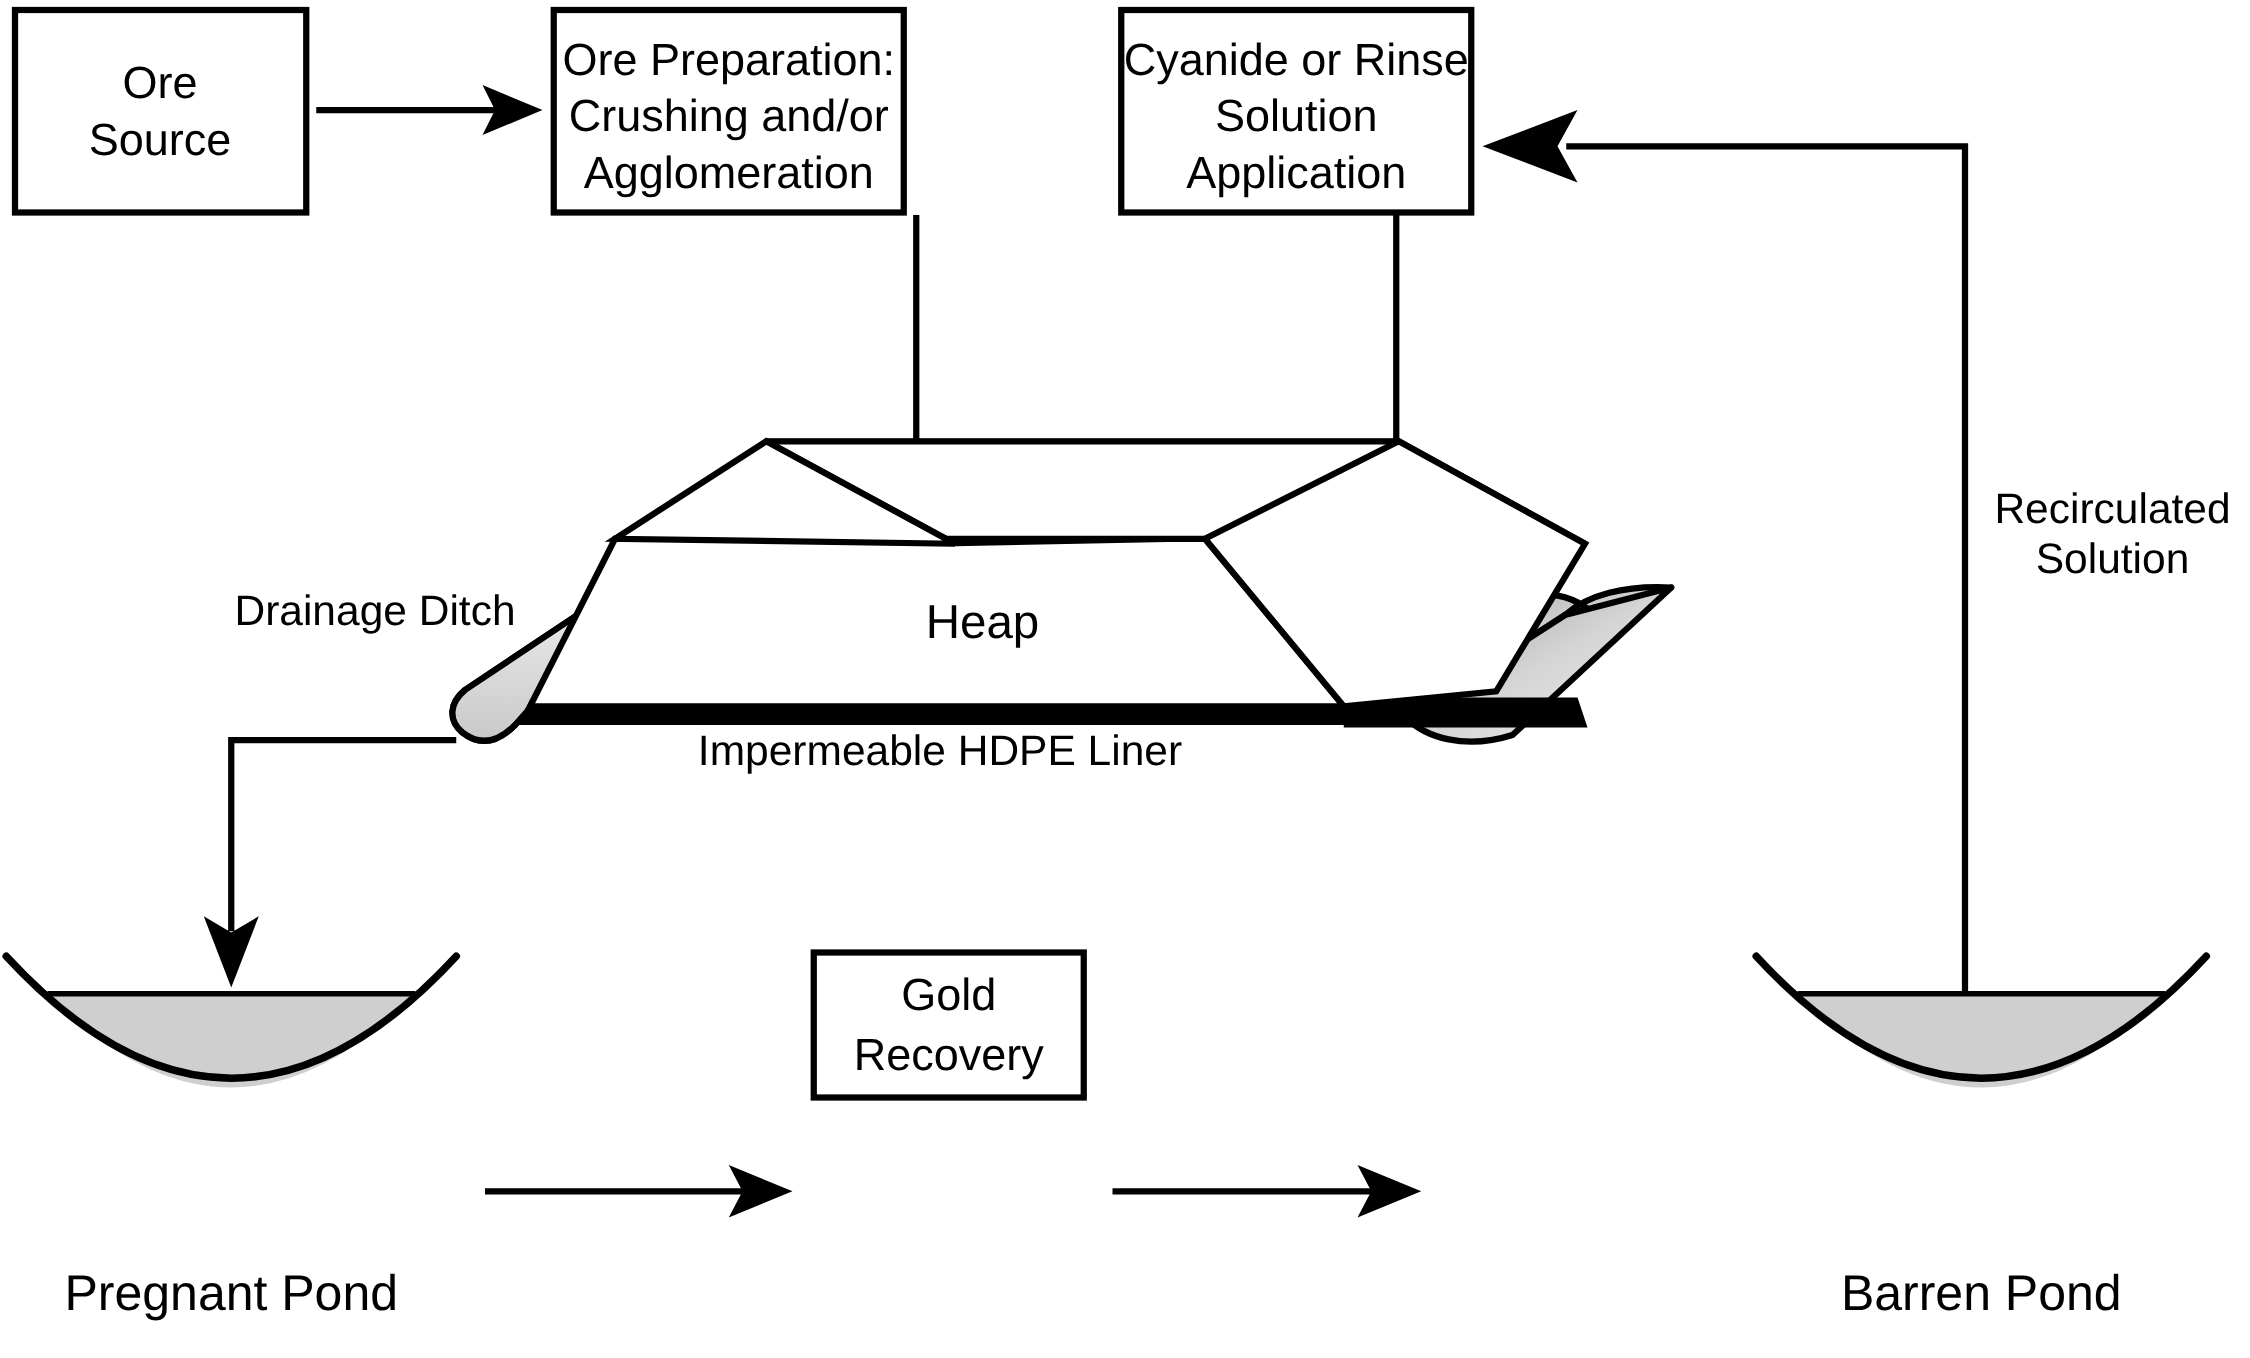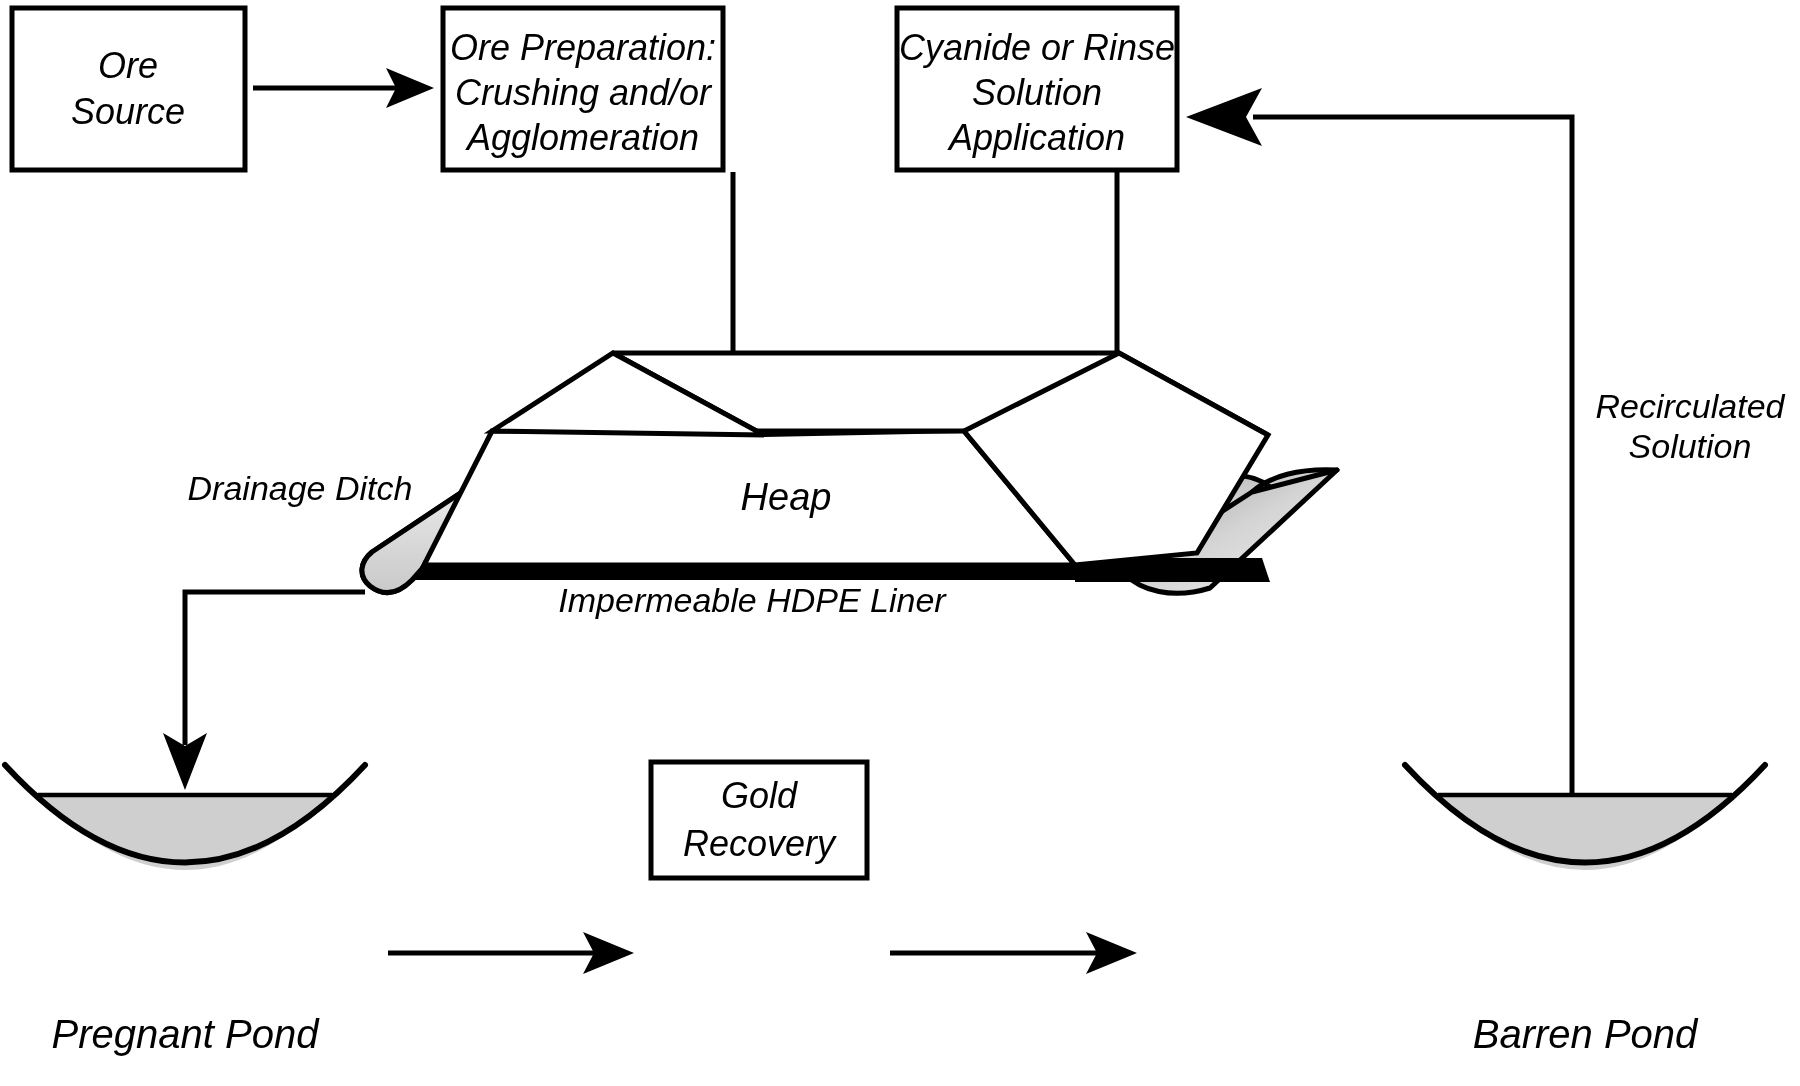--- a/index.html
+++ b/index.html
@@ -11,21 +11,20 @@
     width: 1800px;
     height: 1086px;
     overflow: hidden;
     font-family: "Liberation Sans", sans-serif;
   }
   #diagram-root {
     position: relative;
     width: 1800px;
     height: 1086px;
     background: #ffffff;
-    font-style: italic;
   }
   svg#flow {
     position: absolute;
     top: 0;
     left: 0;
     width: 1800px;
     height: 1086px;
     display: block;
   }
   .box-rect {

